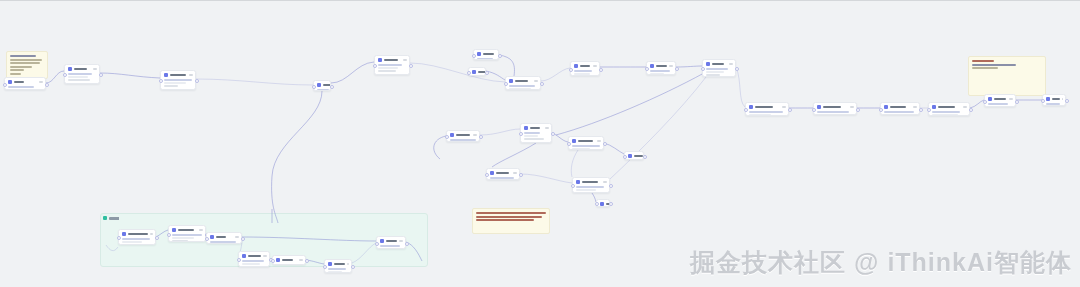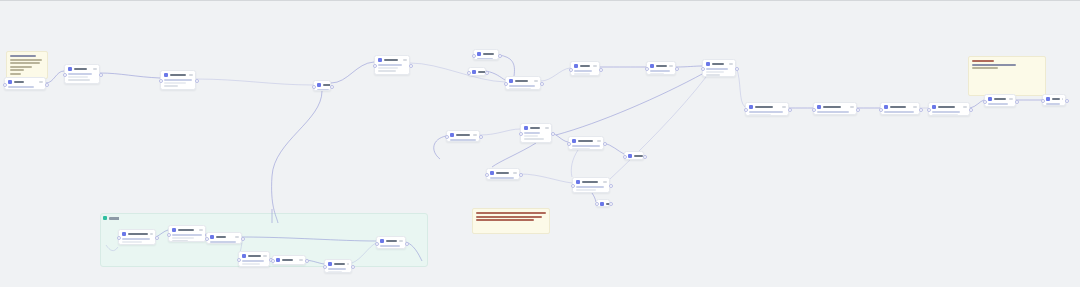--- a/index.html
+++ b/index.html
@@ -510,13 +510,14 @@
           <span class="ntitle" style="width: 11px;"></span>
           <span class="ndots"></span>
         </div>
         <div class="nrow acc" style="width: 20px;"></div>
         <div class="nrow lite" style="width: 16px;"></div>
       </div>
       <span class="port" style="left: 375px; top: 240.5px;"></span>
       <span class="port" style="left: 405px; top: 240.5px;"></span>
     </div>
 
+  <div class="watermark">掘金技术社区 @ iThinkAi智能体</div>
 </div>
 
 </body></html>

